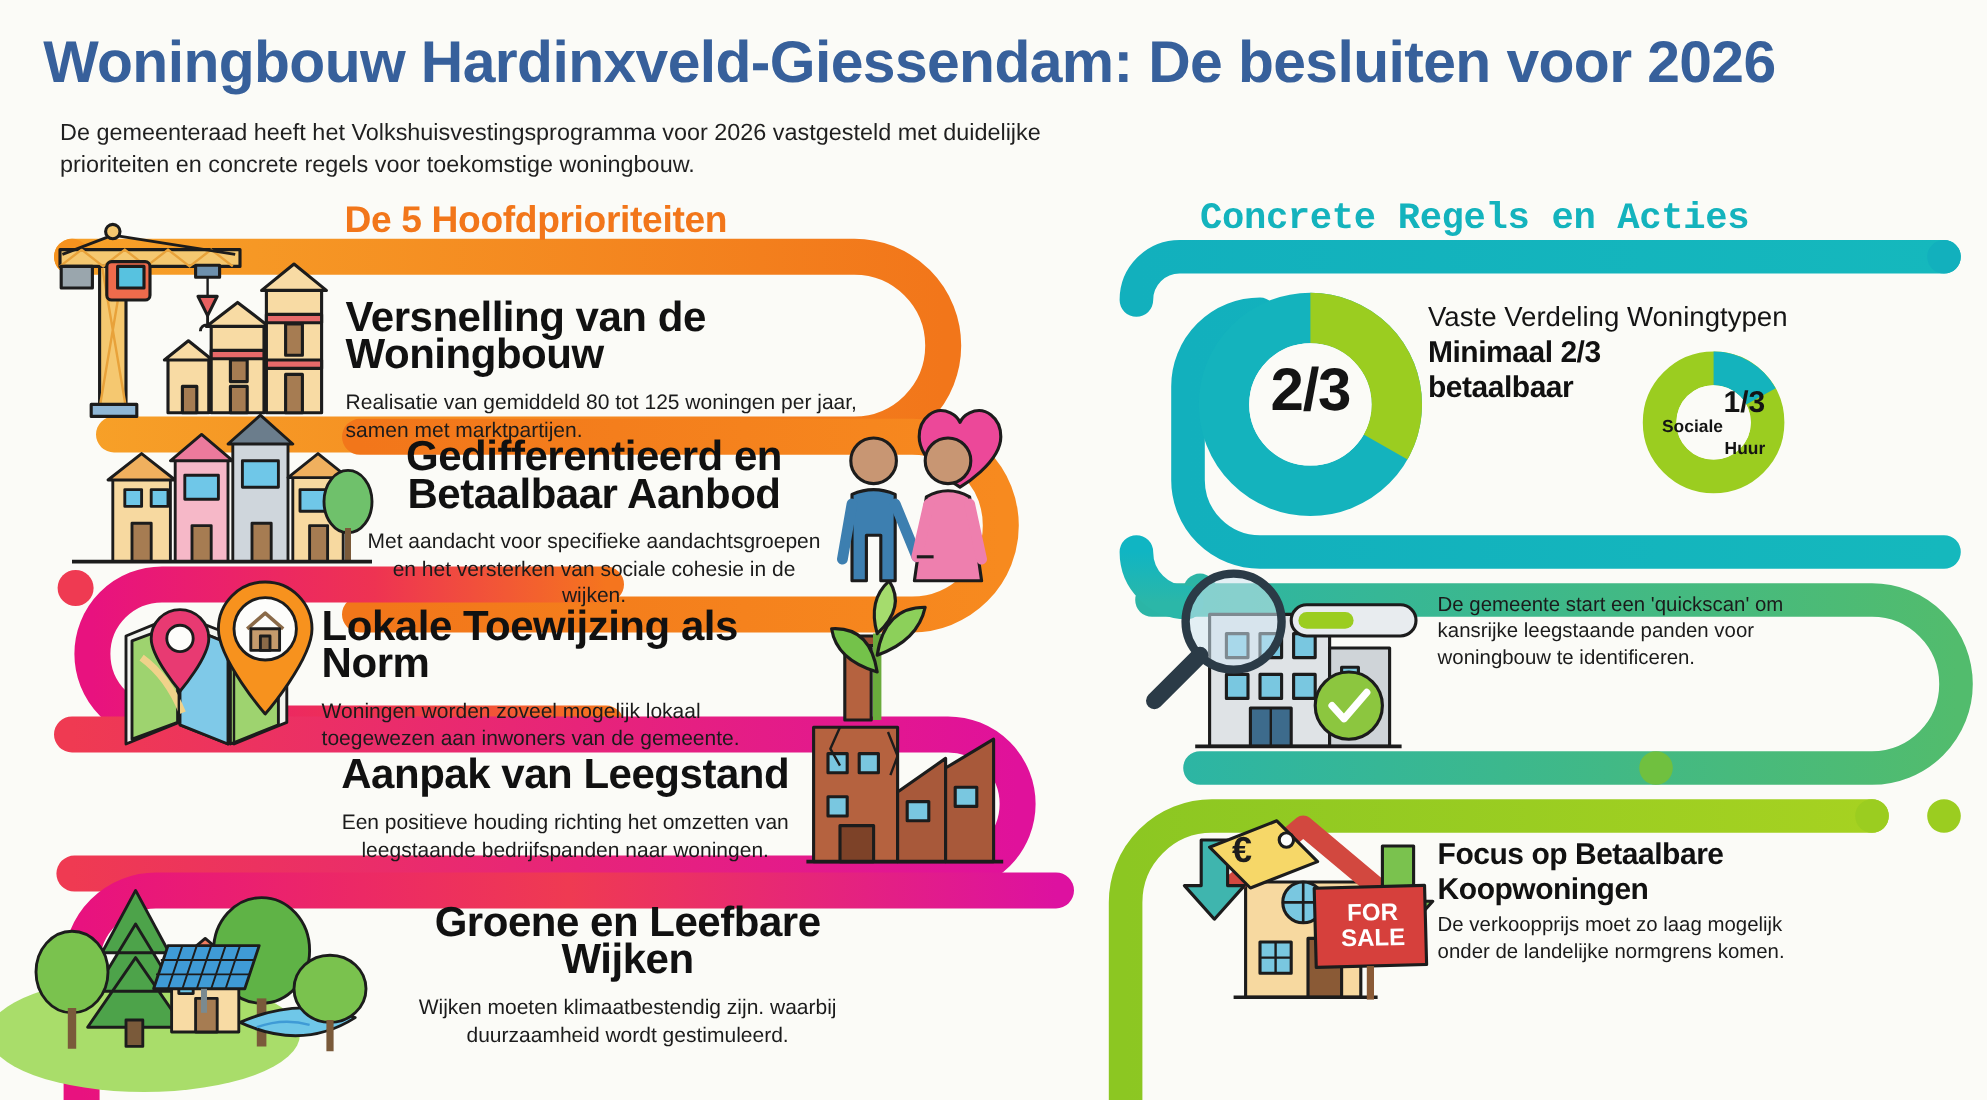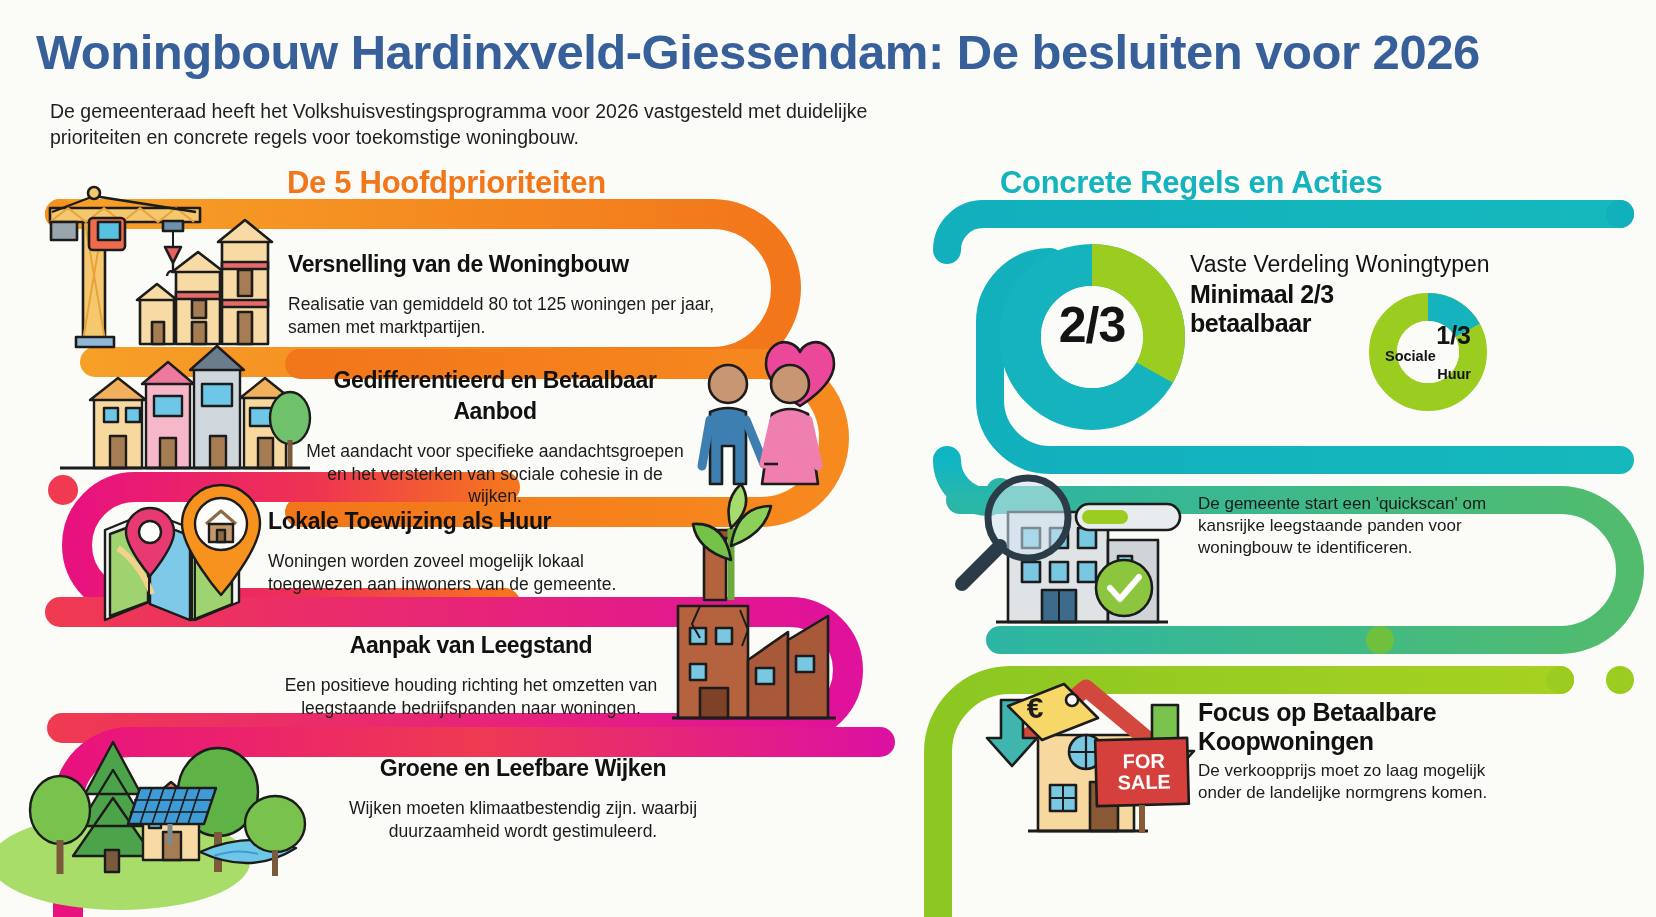--- a/index.html
+++ b/index.html
@@ -21,28 +21,28 @@
     white-space:nowrap;
   }
   .subtitle{
     position:absolute;left:50px;top:98px;width:900px;
     font-size:19.5px;line-height:26px;color:#1f1f1f;
   }
 
   
   .col-head{position:absolute;font-size:31px;font-weight:bold;letter-spacing:-0.3px;}
   .col-head.left{left:287px;top:165px;color:#f2761a;}
-  .col-head.right{left:1000px;top:165px;color:#14b3bd;}
+  .col-head.right{left:1000px;top:165px;color:#14b3bd;font-family:Liberation Mono, monospace;}
 
   
   .tb{position:absolute;}
   .tb .h{font-weight:bold;color:#111;letter-spacing:-0.4px;}
   .tb .p{color:#1b1b1b;}
 
-  .h-l{font-size:23px;line-height:31px;}
+  .h-l{font-size:35px;line-height:31px;}
   .p-l{font-size:17.5px;line-height:22.5px;margin-top:13px;}
 
   .h-r{font-size:25px;line-height:29px;}
   .p-r{font-size:17px;line-height:22px;margin-top:4px;}
 
   .ta-left{text-align:left;}
   .ta-center{text-align:center;}
 
   
   .donut-big-label{
@@ -376,21 +376,21 @@
     <div class="h h-l">Versnelling van de Woningbouw</div>
     <div class="p p-l">Realisatie van gemiddeld 80 tot 125 woningen per jaar, samen met marktpartijen.</div>
   </div>
 
   <div class="tb ta-center" style="left:300px;top:365px;width:390px;">
     <div class="h h-l">Gedifferentieerd en Betaalbaar Aanbod</div>
     <div class="p p-l">Met aandacht voor specifieke aandachtsgroepen en het versterken van sociale cohesie in de wijken.</div>
   </div>
 
   <div class="tb ta-left" style="left:268px;top:506px;width:400px;">
-    <div class="h h-l">Lokale Toewijzing als Huur</div>
+    <div class="h h-l">Lokale Toewijzing als Norm</div>
     <div class="p p-l">Woningen worden zoveel mogelijk lokaal toegewezen aan inwoners van de gemeente.</div>
   </div>
 
   <div class="tb ta-center" style="left:272px;top:630px;width:398px;">
     <div class="h h-l">Aanpak van Leegstand</div>
     <div class="p p-l">Een positieve houding richting het omzetten van leegstaande bedrijfspanden naar woningen.</div>
   </div>
 
   <div class="tb ta-center" style="left:330px;top:753px;width:386px;">
     <div class="h h-l">Groene en Leefbare Wijken</div>

